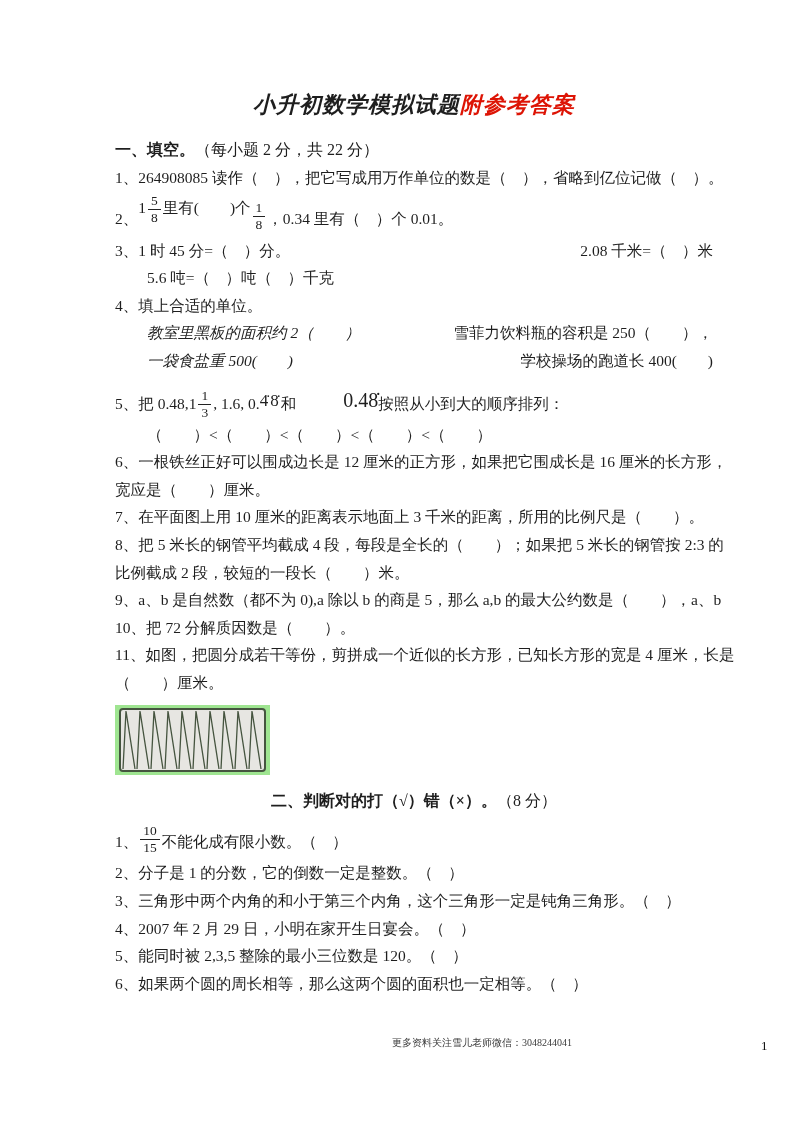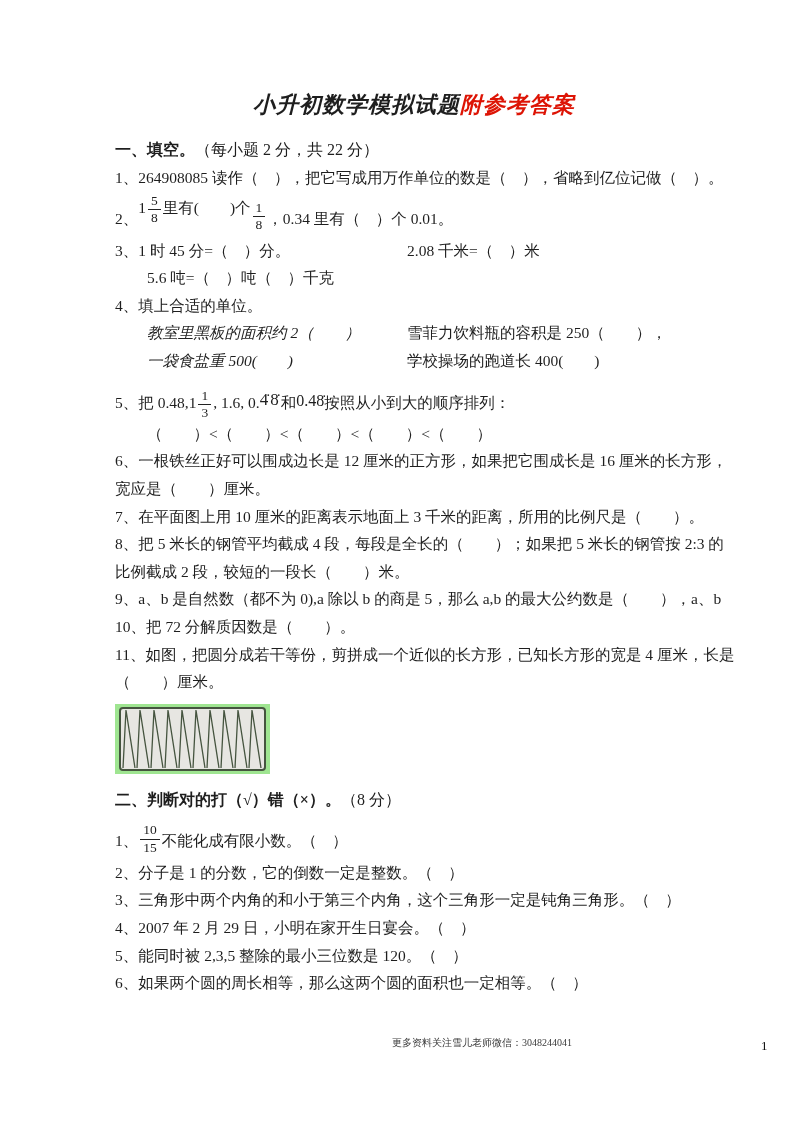--- a/index.html
+++ b/index.html
@@ -8,33 +8,33 @@
     font-family:"Liberation Serif","DejaVu Serif",serif;color:#1e1e1e;
     overflow:hidden;
   }
   .page{box-sizing:border-box;padding:90px 80px 0 115px;}
   .title{font-size:22px;font-weight:bold;text-align:center;margin:0 0 16px 0;letter-spacing:1px;white-space:nowrap;font-style:italic;}
   .red{color:#dd1405;}
   .sec-head{font-size:16px;margin:12px 0 0 0;line-height:27.6px;white-space:nowrap;}
   .sec-head .bold{font-weight:bold;}
   .line{font-size:15.5px;line-height:27.6px;margin:0;white-space:nowrap;}
   .indent1{padding-left:32px;}
-  .cols{display:flex;}
+  .cols{display:flex;justify-content:space-between;}
   .c1{display:inline-block;width:292px;}
   .c1b{display:inline-block;width:260px;font-style:italic;}
   .tall{padding-top:14px;}
   .frac{display:inline-block;vertical-align:middle;text-align:center;line-height:1.05;font-size:13.5px;padding:0 2px;}
   .frac .num{display:block;border-bottom:1.3px solid #222;padding:0 3px 1px 3px;}
   .frac .den{display:block;padding-top:1px;}
   .raised{position:relative;top:-11px;}
   .raised2{position:relative;top:-4px;display:inline-block;}
   .rep{font-size:17px;position:relative;top:-3px;letter-spacing:2px;}
-  .rep2{font-size:16px;position:relative;top:-2px;}
+  .rep2{font-size:20px;position:relative;top:-2px;margin-left:47px;}
   .figure{margin:8px 0 0 0;line-height:0;}
-  .sec2{margin-top:12px;}
+  .sec2{margin-top:12px;text-align:center;}
   .footer-promo{position:absolute;left:392px;top:1036px;font-size:10px;color:#3a3a3a;white-space:nowrap;}
   .footer-page{position:absolute;left:761px;top:1038px;font-size:13px;color:#111;}
 </style>
 </head>
 <body>
 
 <div class="page">
 
   <h1 class="title"><span>小升初数学模拟试题</span><span class="red">附参考答案</span></h1>
 

